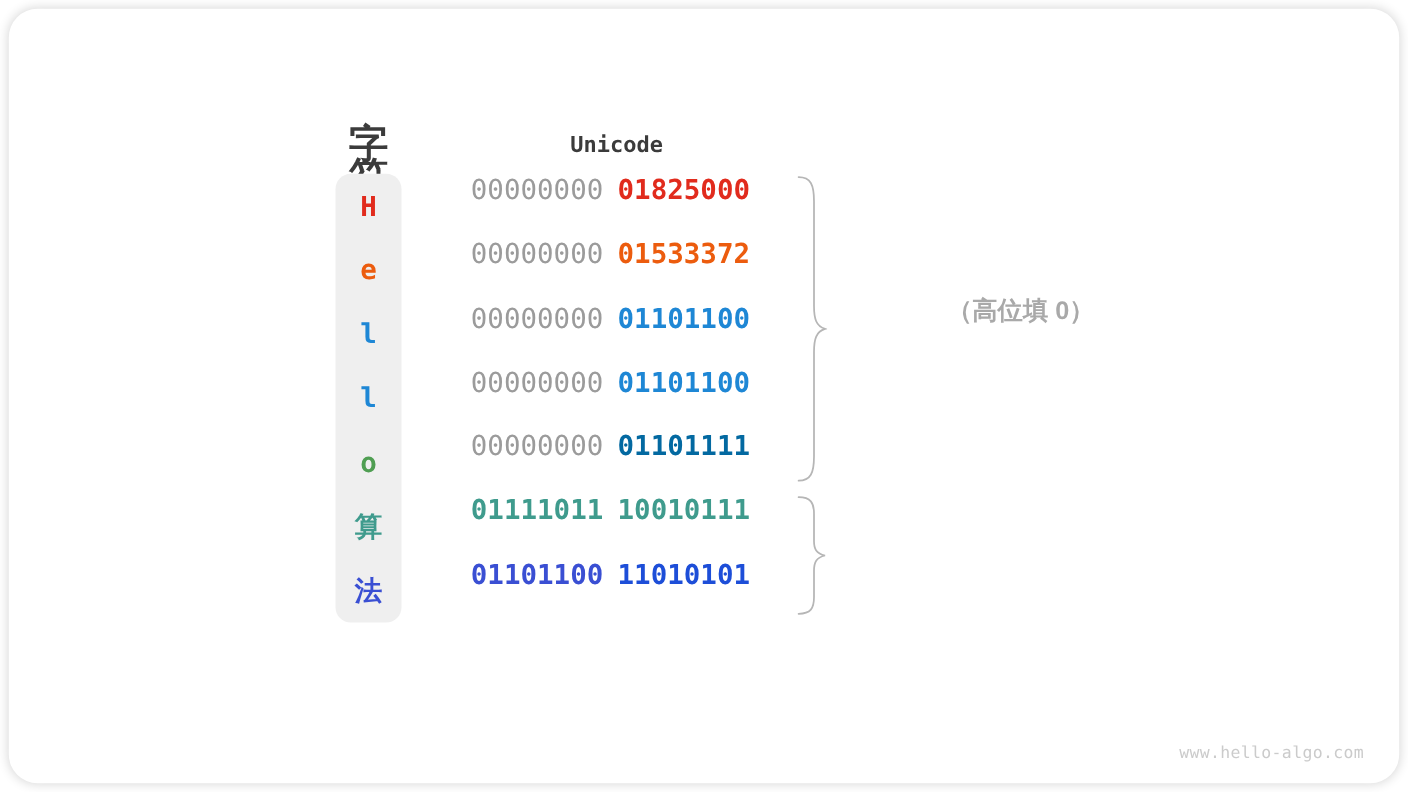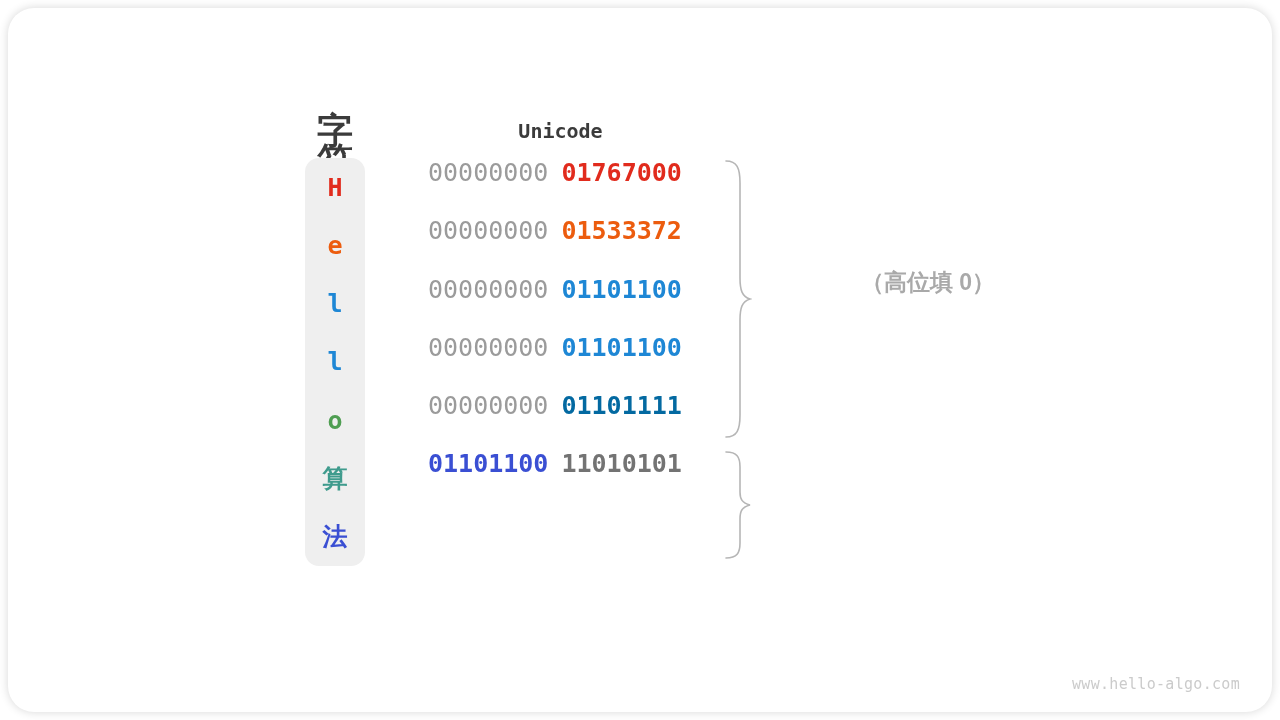--- a/index.html
+++ b/index.html
@@ -122,41 +122,45 @@
       <div class="char-cell" style="color: rgb(30, 135, 213);">l</div>
       <div class="char-cell" style="color: rgb(30, 135, 213);">l</div>
       <div class="char-cell" style="color: rgb(79, 158, 82);">o</div>
       <div class="char-cell" style="color: rgb(63, 155, 141);">算</div>
       <div class="char-cell" style="color: rgb(58, 79, 211);">法</div>
     </div>
 
   <div class="bin-col" id="binCol">
       <div class="bin-row">
         <span class="byte first muted" style="color: rgb(155, 155, 155);">00000000</span>
-        <span class="byte bold" style="color: rgb(225, 43, 29);">01767000</span>
+        <span class="byte bold" style="color: rgb(225, 43, 29);">01825000</span>
       </div>
       <div class="bin-row">
         <span class="byte first muted" style="color: rgb(155, 155, 155);">00000000</span>
         <span class="byte bold" style="color: rgb(236, 92, 14);">01533372</span>
       </div>
       <div class="bin-row">
         <span class="byte first muted" style="color: rgb(155, 155, 155);">00000000</span>
         <span class="byte bold" style="color: rgb(30, 135, 213);">01101100</span>
       </div>
       <div class="bin-row">
         <span class="byte first muted" style="color: rgb(155, 155, 155);">00000000</span>
         <span class="byte bold" style="color: rgb(30, 135, 213);">01101100</span>
       </div>
       <div class="bin-row">
         <span class="byte first muted" style="color: rgb(155, 155, 155);">00000000</span>
         <span class="byte bold" style="color: #0369a1;">01101111</span>
       </div>
       <div class="bin-row">
+        <span class="byte first bold" style="color: rgb(63, 155, 141);">01111011</span>
+        <span class="byte bold" style="color: rgb(63, 155, 141);">10010111</span>
+      </div>
+      <div class="bin-row">
         <span class="byte first bold" style="color: rgb(58, 79, 211);">01101100</span>
-        <span class="byte bold" style="color: #737373;">11010101</span>
+        <span class="byte bold" style="color: #1d4ed8;">11010101</span>
       </div>
     </div>
 
   <svg class="brace brace1" width="30" height="280" viewBox="0 0 30 280">
     <path d="M4,2 C15,2 18,9 18,24 L18,119 C18,131 20,137.5 28,140 C20,142.5 18,149 18,161 L18,256 C18,271 15,278 4,278"></path>
   </svg>
 
   <svg class="brace brace2" width="30" height="110" viewBox="0 0 30 110">
     <path d="M4,2 C15,2 18,7 18,17 L18,42 C18,49 20,53 28,55 C20,57 18,61 18,69 L18,93 C18,103 15,108 4,108"></path>
   </svg>

